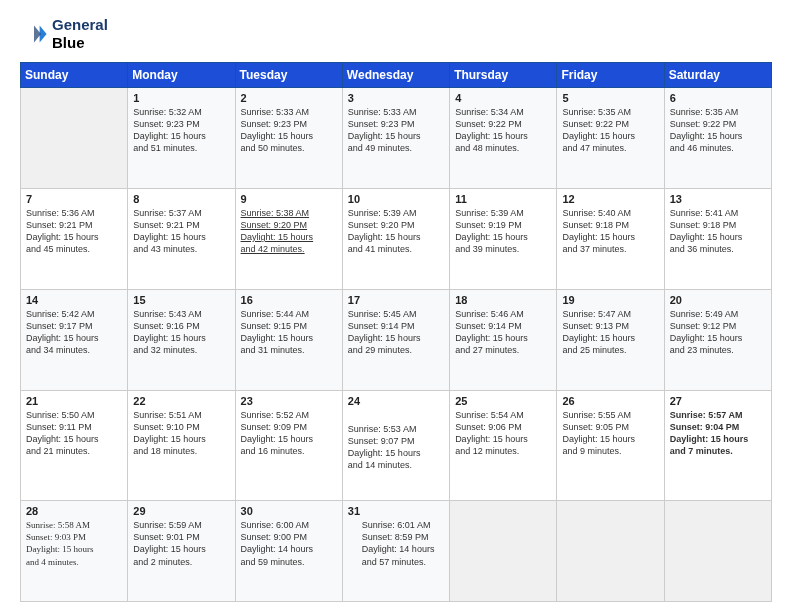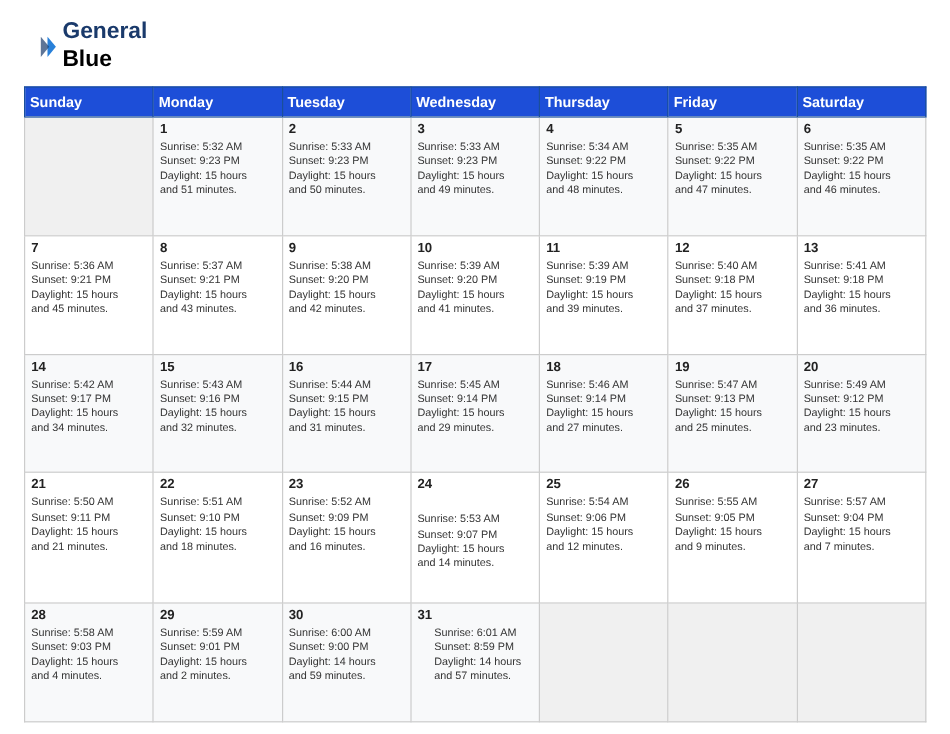--- a/index.html
+++ b/index.html
@@ -22,21 +22,21 @@
       justify-content: space-between;
       align-items: flex-start;
       margin-bottom: 10px;
     }
     .logo {
       display: flex;
       align-items: center;
       gap: 4px;
     }
     .logo-text {
-      font-size: 19px;
+      font-size: 15px;
       font-weight: bold;
       color: #1a3a6b;
       line-height: 1.2;
     }
     .logo-icon {
       width: 28px;
       height: 28px;
     }
     .title-block {
       text-align: right;
@@ -185,21 +185,21 @@
           </td>
           <td>
             <span class="day-num">8</span>
             <div class="cell-text" style="white-space: pre-line;">Sunrise: 5:37 AM
 Sunset: 9:21 PM
 Daylight: 15 hours
 and 43 minutes.</div>
           </td>
           <td>
             <span class="day-num">9</span>
-            <div class="cell-text" style="white-space: pre-line;">Sunrise: 5:38 AM
+            <div class="cell-text" style="white-space: pre-line; text-decoration: underline;">Sunrise: 5:38 AM
 Sunset: 9:20 PM
 Daylight: 15 hours
 and 42 minutes.</div>
           </td>
           <td>
             <span class="day-num">10</span>
             <div class="cell-text" style="white-space: pre-line;">Sunrise: 5:39 AM
 Sunset: 9:20 PM
 Daylight: 15 hours
 and 41 minutes.</div>
@@ -315,30 +315,30 @@
           </td>
           <td>
             <span class="day-num">26</span>
             <div class="cell-text" style="white-space: pre-line;">Sunrise: 5:55 AM
 Sunset: 9:05 PM
 Daylight: 15 hours
 and 9 minutes.</div>
           </td>
           <td>
             <span class="day-num">27</span>
-            <div class="cell-text" style="white-space: pre-line;">Sunrise: 5:57 AM
+            <div class="cell-text" style="white-space: pre-line; font-weight: bold;">Sunrise: 5:57 AM
 Sunset: 9:04 PM
 Daylight: 15 hours
 and 7 minutes.</div>
           </td>
         </tr>
         <tr>
           <td>
             <span class="day-num">28</span>
-            <div class="cell-text" style="white-space: pre-line;">Sunrise: 5:58 AM
+            <div class="cell-text" style="white-space: pre-line; font-family: Liberation Serif, serif;">Sunrise: 5:58 AM
 Sunset: 9:03 PM
 Daylight: 15 hours
 and 4 minutes.</div>
           </td>
           <td>
             <span class="day-num">29</span>
             <div class="cell-text" style="white-space: pre-line;">Sunrise: 5:59 AM
 Sunset: 9:01 PM
 Daylight: 15 hours
 and 2 minutes.</div>

